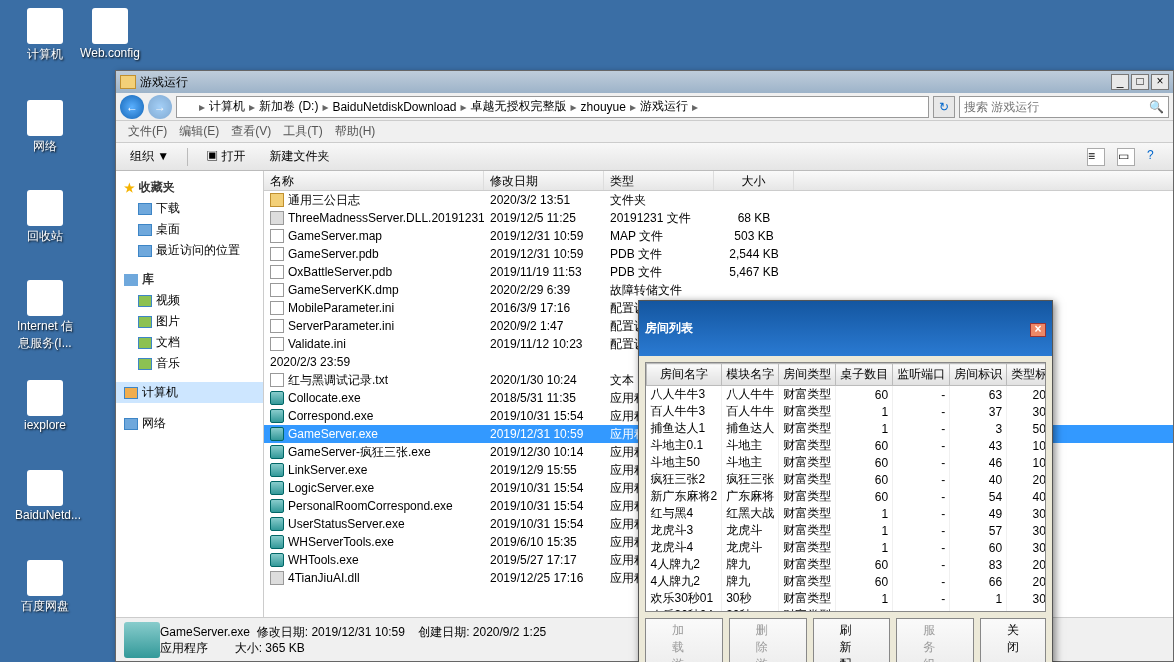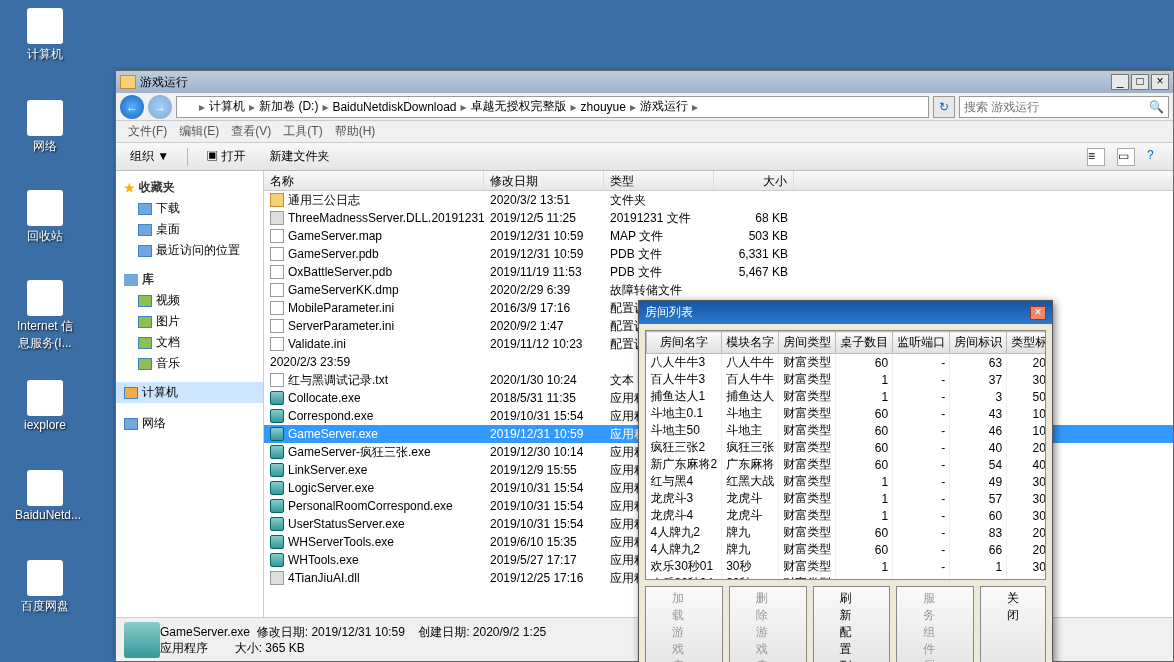--- a/index.html
+++ b/index.html
@@ -44,56 +44,60 @@
 .sghead .star { color: #f5b301; }
 .sitem { display: flex; align-items: center; gap: 4px; padding: 2px 8px 2px 22px; cursor: pointer; }
 .sitem.sel { background: #cde6ff; }
 .sitem .sico { width: 14px; height: 12px; background: #6fa8dc; border: 1px solid #3d85c6; }
 .sitem .sico.f { background: #8cc152; }
 .sitem .sico.m { background: #f0ad4e; }
 
 .files { flex: 1; background: #fff; display: flex; flex-direction: column; min-height: 0; }
 .fhead { display: flex; background: linear-gradient(#fafafa,#e6e6e6); border-bottom: 1px solid #ccc; height: 20px; }
 .fcol { border-right: 1px solid #ddd; padding: 2px 6px; overflow: hidden; white-space: nowrap; }
-.c1 { width: 220px; } .c2 { width: 120px; } .c3 { width: 110px; } .c4 { width: 80px; text-align: right; }
+.c1 { width: 220px; } .c2 { width: 120px; } .c3 { width: 110px; } .c4 { width: 80px; text-align: center; }
 .fbody { flex: 1; overflow: auto; }
 .frow { display: flex; height: 18px; align-items: center; cursor: pointer; }
 .frow.sel { background: #3399ff; color: #fff; }
 .fcell { padding: 0 6px; overflow: hidden; white-space: nowrap; }
 .fico { width: 14px; height: 14px; display: inline-block; vertical-align: middle; margin-right: 4px; background: #f3d078; border: 1px solid #c09030; }
 .fico.txt { background: #fff; border: 1px solid #999; }
 .fico.exe { background: linear-gradient(#8cc,#399); border: 1px solid #066; border-radius: 2px; }
 .fico.dll { background: #ddd; border: 1px solid #999; }
 
 .status { height: 44px; background: #f0f0f0; border-top: 1px solid #ccc; display: flex; align-items: center; padding: 4px 8px; gap: 0; }
 .status .bigico { width: 36px; height: 36px; background: linear-gradient(#8cc,#399); border-radius: 3px; }
 .status .info { flex: 1; line-height: 16px; }
 
 
 .dialog { position: absolute; left: 638px; top: 300px; width: 415px; background: #ece9d8; border: 1px solid #555; box-shadow: 2px 2px 8px rgba(0,0,0,.5); }
-.dialog .dtitle { background: linear-gradient(#1456a0,#2a7ad2); color: #fff; font-weight: normal; padding: 3px 6px; display: flex; align-items: center; }
+.dialog .dtitle { background: linear-gradient(#1456a0,#2a7ad2); color: #fff; font-weight: bold; padding: 19px 6px; display: flex; align-items: flex-end; }
 .dialog .dtitle .dtxt { flex: 1; }
 .dialog .dclose { width: 16px; height: 14px; background: #e86; border: 1px solid #933; text-align: center; line-height: 10px; cursor: pointer; }
 .dialog .dbody { padding: 6px; }
 .grid { border: 1px solid #888; background: #fff; height: 250px; overflow: auto; }
 .grid table { width: 100%; border-collapse: collapse; }
 .grid th { background: linear-gradient(#fafafa,#e0e0e0); border: 1px solid #bbb; padding: 2px 4px; font-weight: normal; position: sticky; top: 0; white-space: nowrap; }
 .grid td { padding: 0 4px; white-space: nowrap; border-right: 1px solid #f0f0f0; }
 .grid td.r { text-align: right; }
 .dbtns { display: flex; gap: 6px; padding: 6px 0 0; justify-content: center; }
 .dbtn { padding: 3px 26px; background: linear-gradient(#fafafa,#ddd); border: 1px solid #888; cursor: pointer; }
 .dbtn.dis { color: #999; }
 </style>
 </head>
 <body>
 
 <div class="desktop">
     <div class="dicon" style="left: 15px; top: 8px;">
       <div class="ico"></div>
       <div class="lbl">计算机</div>
+    </div>
+    <div class="dicon" style="left: 80px; top: 8px;">
+      <div class="ico"></div>
+      <div class="lbl">Web.config</div>
     </div>
     <div class="dicon" style="left: 15px; top: 100px;">
       <div class="ico"></div>
       <div class="lbl">网络</div>
     </div>
     <div class="dicon" style="left: 15px; top: 190px;">
       <div class="ico"></div>
       <div class="lbl">回收站</div>
     </div>
     <div class="dicon" style="left: 15px; top: 280px;">
@@ -240,21 +244,21 @@
           <div class="frow">
             <div class="fcell c1"><span class="fico txt"></span>GameServer.map</div>
             <div class="fcell c2">2019/12/31 10:59</div>
             <div class="fcell c3">MAP 文件</div>
             <div class="fcell c4">503 KB</div>
           </div>
           <div class="frow">
             <div class="fcell c1"><span class="fico txt"></span>GameServer.pdb</div>
             <div class="fcell c2">2019/12/31 10:59</div>
             <div class="fcell c3">PDB 文件</div>
-            <div class="fcell c4">6,331 KB</div>
+            <div class="fcell c4">2,544 KB</div>
           </div>
           <div class="frow">
             <div class="fcell c1"><span class="fico txt"></span>OxBattleServer.pdb</div>
             <div class="fcell c2">2019/11/19 11:53</div>
             <div class="fcell c3">PDB 文件</div>
             <div class="fcell c4">5,467 KB</div>
           </div>
           <div class="frow">
             <div class="fcell c1"><span class="fico txt"></span>GameServerKK.dmp</div>
             <div class="fcell c2">2020/2/29 6:39</div>

